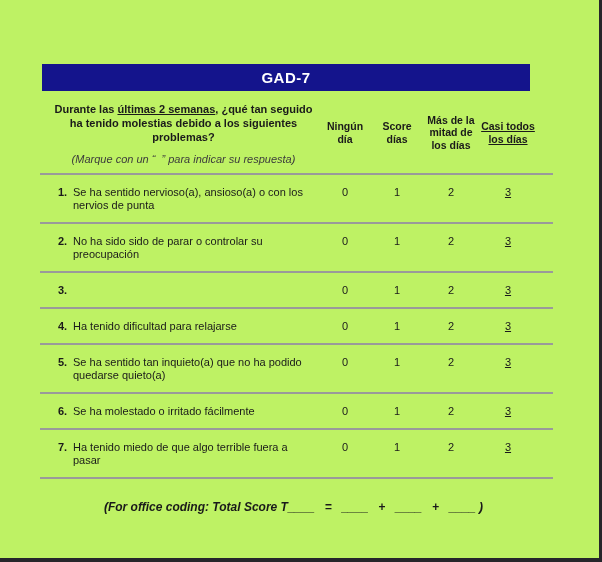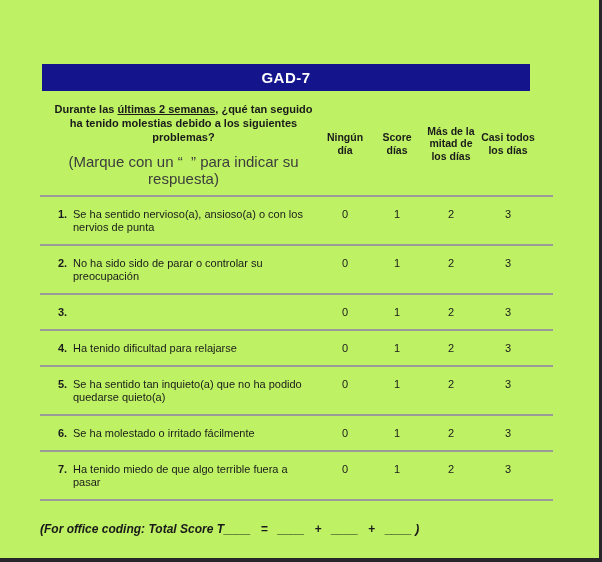--- a/index.html
+++ b/index.html
@@ -49,39 +49,40 @@
 
   .grid-row {
     display: flex;
     align-items: flex-start;
     padding-right: 16px;
   }
   .col-q   { flex: 1 1 auto; min-width: 0; }
   .col-c1  { width: 52px; text-align: center; flex: 0 0 auto; }
   .col-c2  { width: 52px; text-align: center; flex: 0 0 auto; }
   .col-c3  { width: 56px; text-align: center; flex: 0 0 auto; }
-  .col-c4  { width: 58px; text-align: center; flex: 0 0 auto; }
+  .col-c4  { width: 58px; text-align: center; flex: 0 0 auto; text-decoration: underline; }
 
   
   .header-row {
     border-bottom: 2px solid #9a9a9a;
     padding-bottom: 8px;
     align-items: center;
     min-height: 66px;
   }
   .prompt-wrap { padding: 2px 6px 0 14px; text-align: center; }
   .prompt {
     font-weight: bold;
     font-size: 11px;
     line-height: 14px;
   }
   .prompt .u { text-decoration: underline; }
   .instruction {
     margin-top: 9px;
-    font-size: 15px;
+    font-style: italic;
+    font-size: 11px;
     color: #3c3c3c;
     white-space: pre-wrap;
   }
   .col-head {
     font-weight: bold;
     font-size: 10.5px;
     line-height: 12.5px;
     white-space: pre-line;
   }
 
@@ -110,21 +111,21 @@
   }
   .score {
     font-size: 11px;
     line-height: 13px;
     cursor: default;
   }
 
   
   .office-coding {
     margin-top: 21px;
-    text-align: left;
+    text-align: center;
     padding-right: 6px;
     font-weight: bold;
     font-style: italic;
     font-size: 12px;
     white-space: pre-wrap;
   }
 </style>
 </head>
 <body>
 

